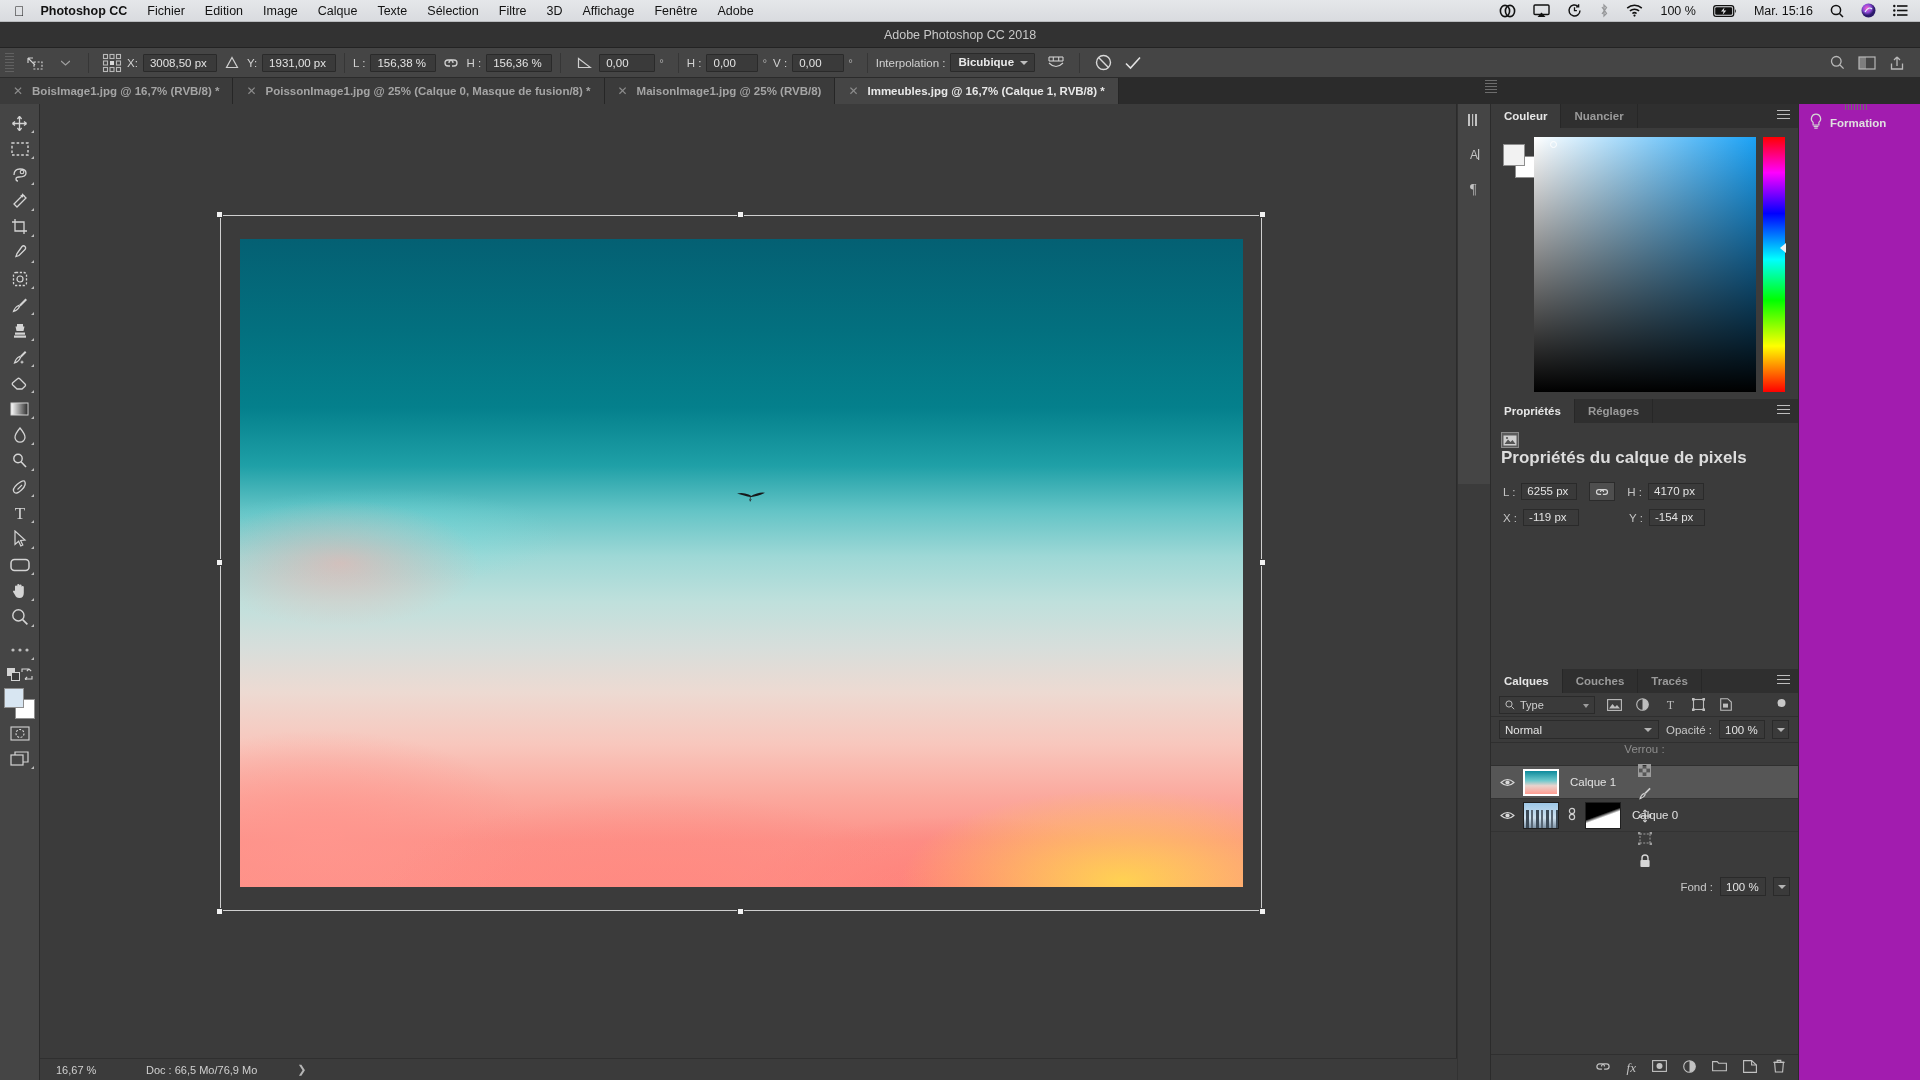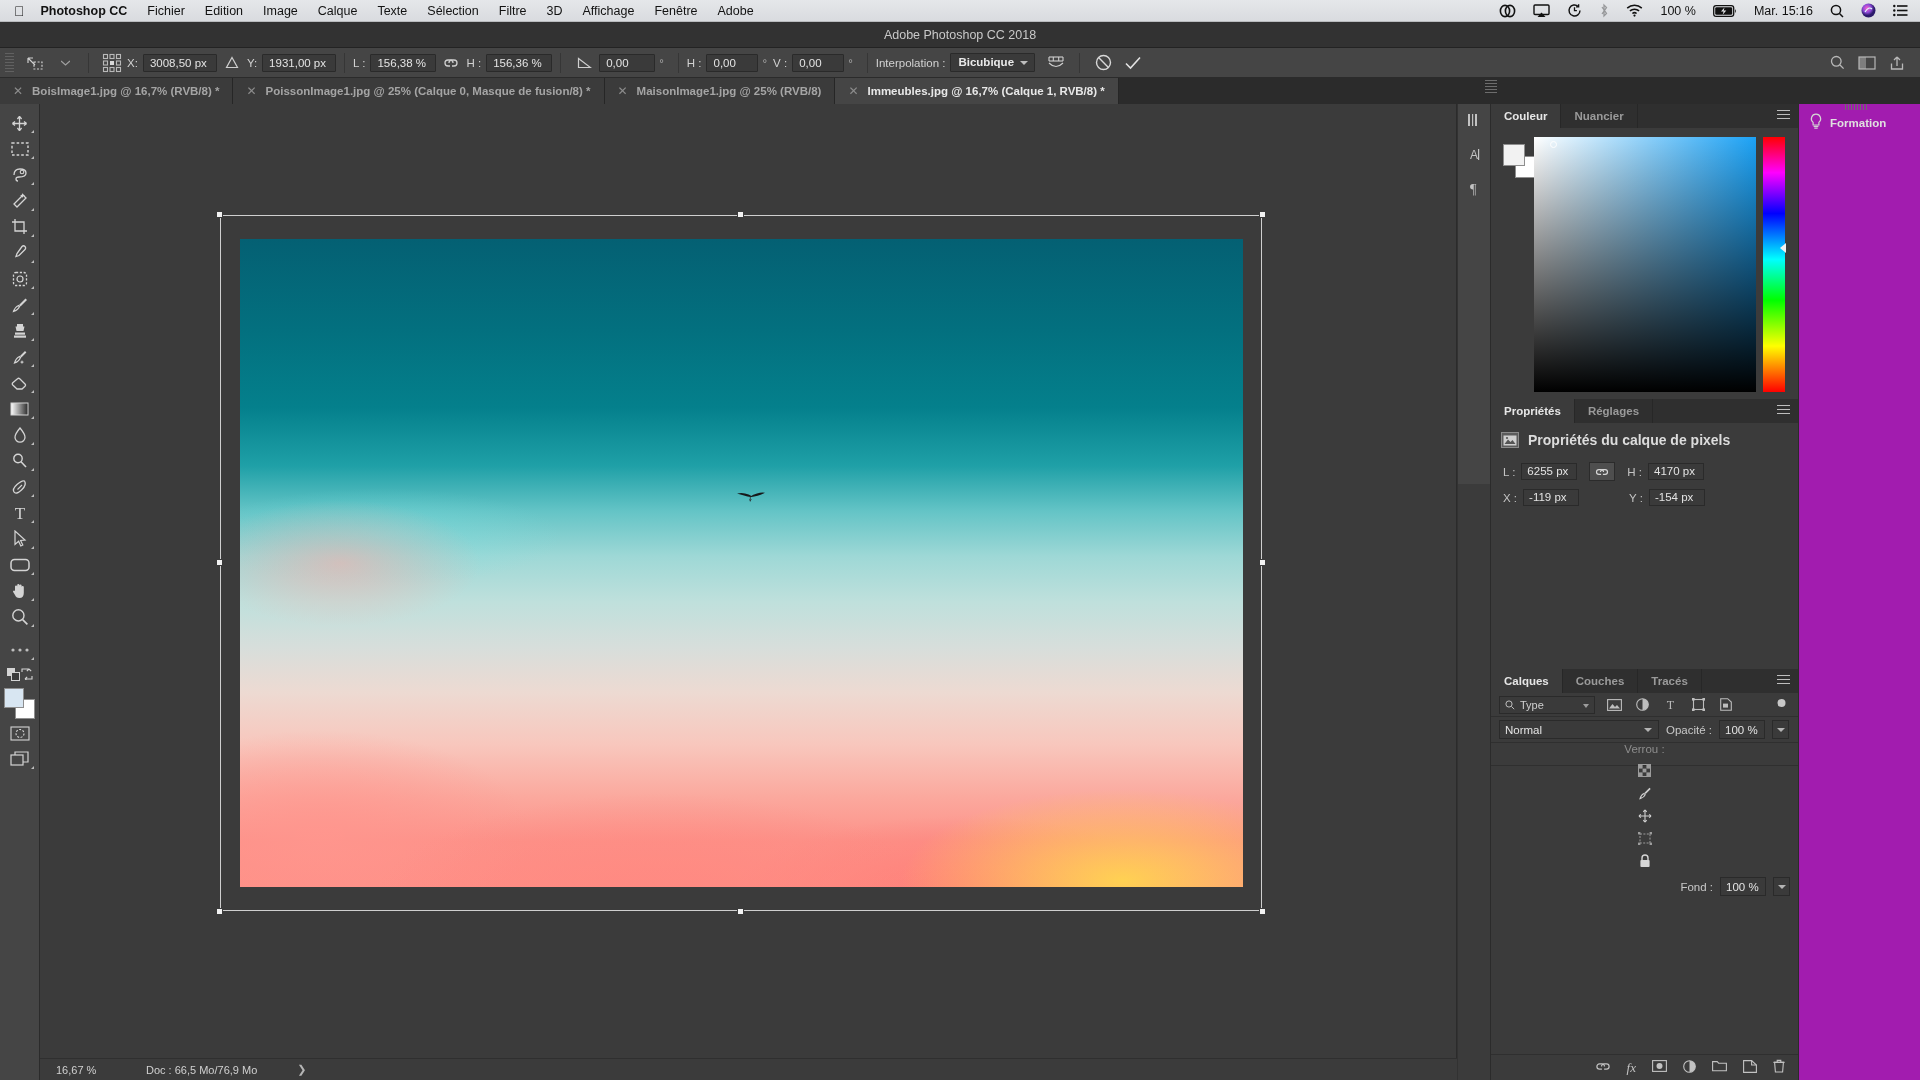--- a/index.html
+++ b/index.html
@@ -158,21 +158,21 @@
   }
   #cfield .picker { position:absolute; left:16px; top:4px; width:7px; height:7px; border:1px solid #fff; border-radius:50%; }
   #cramp {
     position:absolute; left:272px; top:9px; width:22px; height:255px;
     background:linear-gradient(to bottom,#ff0000,#ff00ff 14%,#0000ff 30%,#00ffff 48%,#00ff00 64%,#ffff00 82%,#ff0000 100%);
   }
   #cramp .marker { position:absolute; right:-1px; top:106px;
     border-top:5px solid transparent; border-bottom:5px solid transparent; border-right:6px solid #f2f2f2; }
   
   #pProps { top:295px; height:270px; }
-  .prow { display:flex; align-items:center; padding:9px 10px 0 10px; font-size:14px; }
+  .prow { display:flex; padding:9px 10px 0 10px; font-size:17px;flex-direction:column; }
   .pthumb { width:18px; height:16px; border:1px solid #8b8b8b; background:#5c5c5c; display:flex; align-items:center; justify-content:center; margin-right:9px; }
   .ptitle { font-weight:bold; color:#dcdcdc; }
   .pline { display:flex; align-items:center; padding:6px 10px 0 12px; font-size:11.5px; gap:6px; }
   .pfield { background:#3a3a3a; border:1px solid #2a2a2a; color:#e3e3e3; height:17px; line-height:15px; padding:0 5px; width:56px; font-size:11.5px; }
   .plabel { color:#c4c4c4; }
   .linkbtn { background:#4e4e4e; border:1px solid #2b2b2b; width:26px; height:19px; display:flex; align-items:center; justify-content:center; margin:0 6px; }
   
   #pLayers { top:565px; bottom:0; }
   #filterrow { display:flex; align-items:center; height:24px; padding:0 8px; gap:10px; border-bottom:1px solid #2f2f2f; }
   .fsel { background:#3a3a3a; border:1px solid #2a2a2a; height:18px; width:96px; font-size:11px; color:#cfcfcf;
@@ -843,20 +843,49 @@
             <rect x="1.4" y="6" width="9.2" height="7" rx="1" fill="#d6d6d6"></rect>
           </svg>
       </span>
       <span style="margin-left:auto;display:flex;align-items:center;gap:7px">
         <span>Fond :</span>
         <span class="numbox">100 %</span>
         <span class="stepper"></span>
       </span>
     </div>
 
+    <div class="layerrow sel">
+      <span class="eye">
+        <svg width="15" height="11" viewBox="0 0 15 11">
+            <path d="M1 5.5 Q7.5 -0.5 14 5.5 Q7.5 11.5 1 5.5 Z" fill="none" stroke="#d8d8d8" stroke-width="1.1"></path>
+            <circle cx="7.5" cy="5.5" r="2.1" fill="#d8d8d8"></circle>
+          </svg>
+      </span>
+      <span class="lthumb sky"></span>
+      <span class="lname">Calque 1</span>
+    </div>
+    <div class="layerrow">
+      <span class="eye">
+        <svg width="15" height="11" viewBox="0 0 15 11">
+            <path d="M1 5.5 Q7.5 -0.5 14 5.5 Q7.5 11.5 1 5.5 Z" fill="none" stroke="#d8d8d8" stroke-width="1.1"></path>
+            <circle cx="7.5" cy="5.5" r="2.1" fill="#d8d8d8"></circle>
+          </svg>
+      </span>
+      <span class="lthumb city"></span>
+      <span class="chain">
+        <svg width="10" height="14" viewBox="0 0 10 14">
+            <g fill="none" stroke="#cfcfcf" stroke-width="1.2">
+              <circle cx="5" cy="4" r="2.6"></circle>
+              <circle cx="5" cy="10" r="2.6"></circle>
+            </g>
+          </svg>
+      </span>
+      <span class="lthumb mask"></span>
+      <span class="lname">Calque 0</span>
+    </div>
 
     <div id="layerfooter">
       <span>
         <svg width="16" height="11" viewBox="0 0 16 11">
             <g fill="none" stroke="#c2c2c2" stroke-width="1.2">
               <path d="M6.5 5.5 a2.6 2.6 0 0 1 2.6-2.6 h2.4 a2.6 2.6 0 0 1 0 5.2 h-2.4"></path>
               <path d="M9.5 5.5 a2.6 2.6 0 0 0-2.6-2.6 H4.5 a2.6 2.6 0 0 0 0 5.2 h2.4"></path>
             </g>
           </svg>
       </span>

